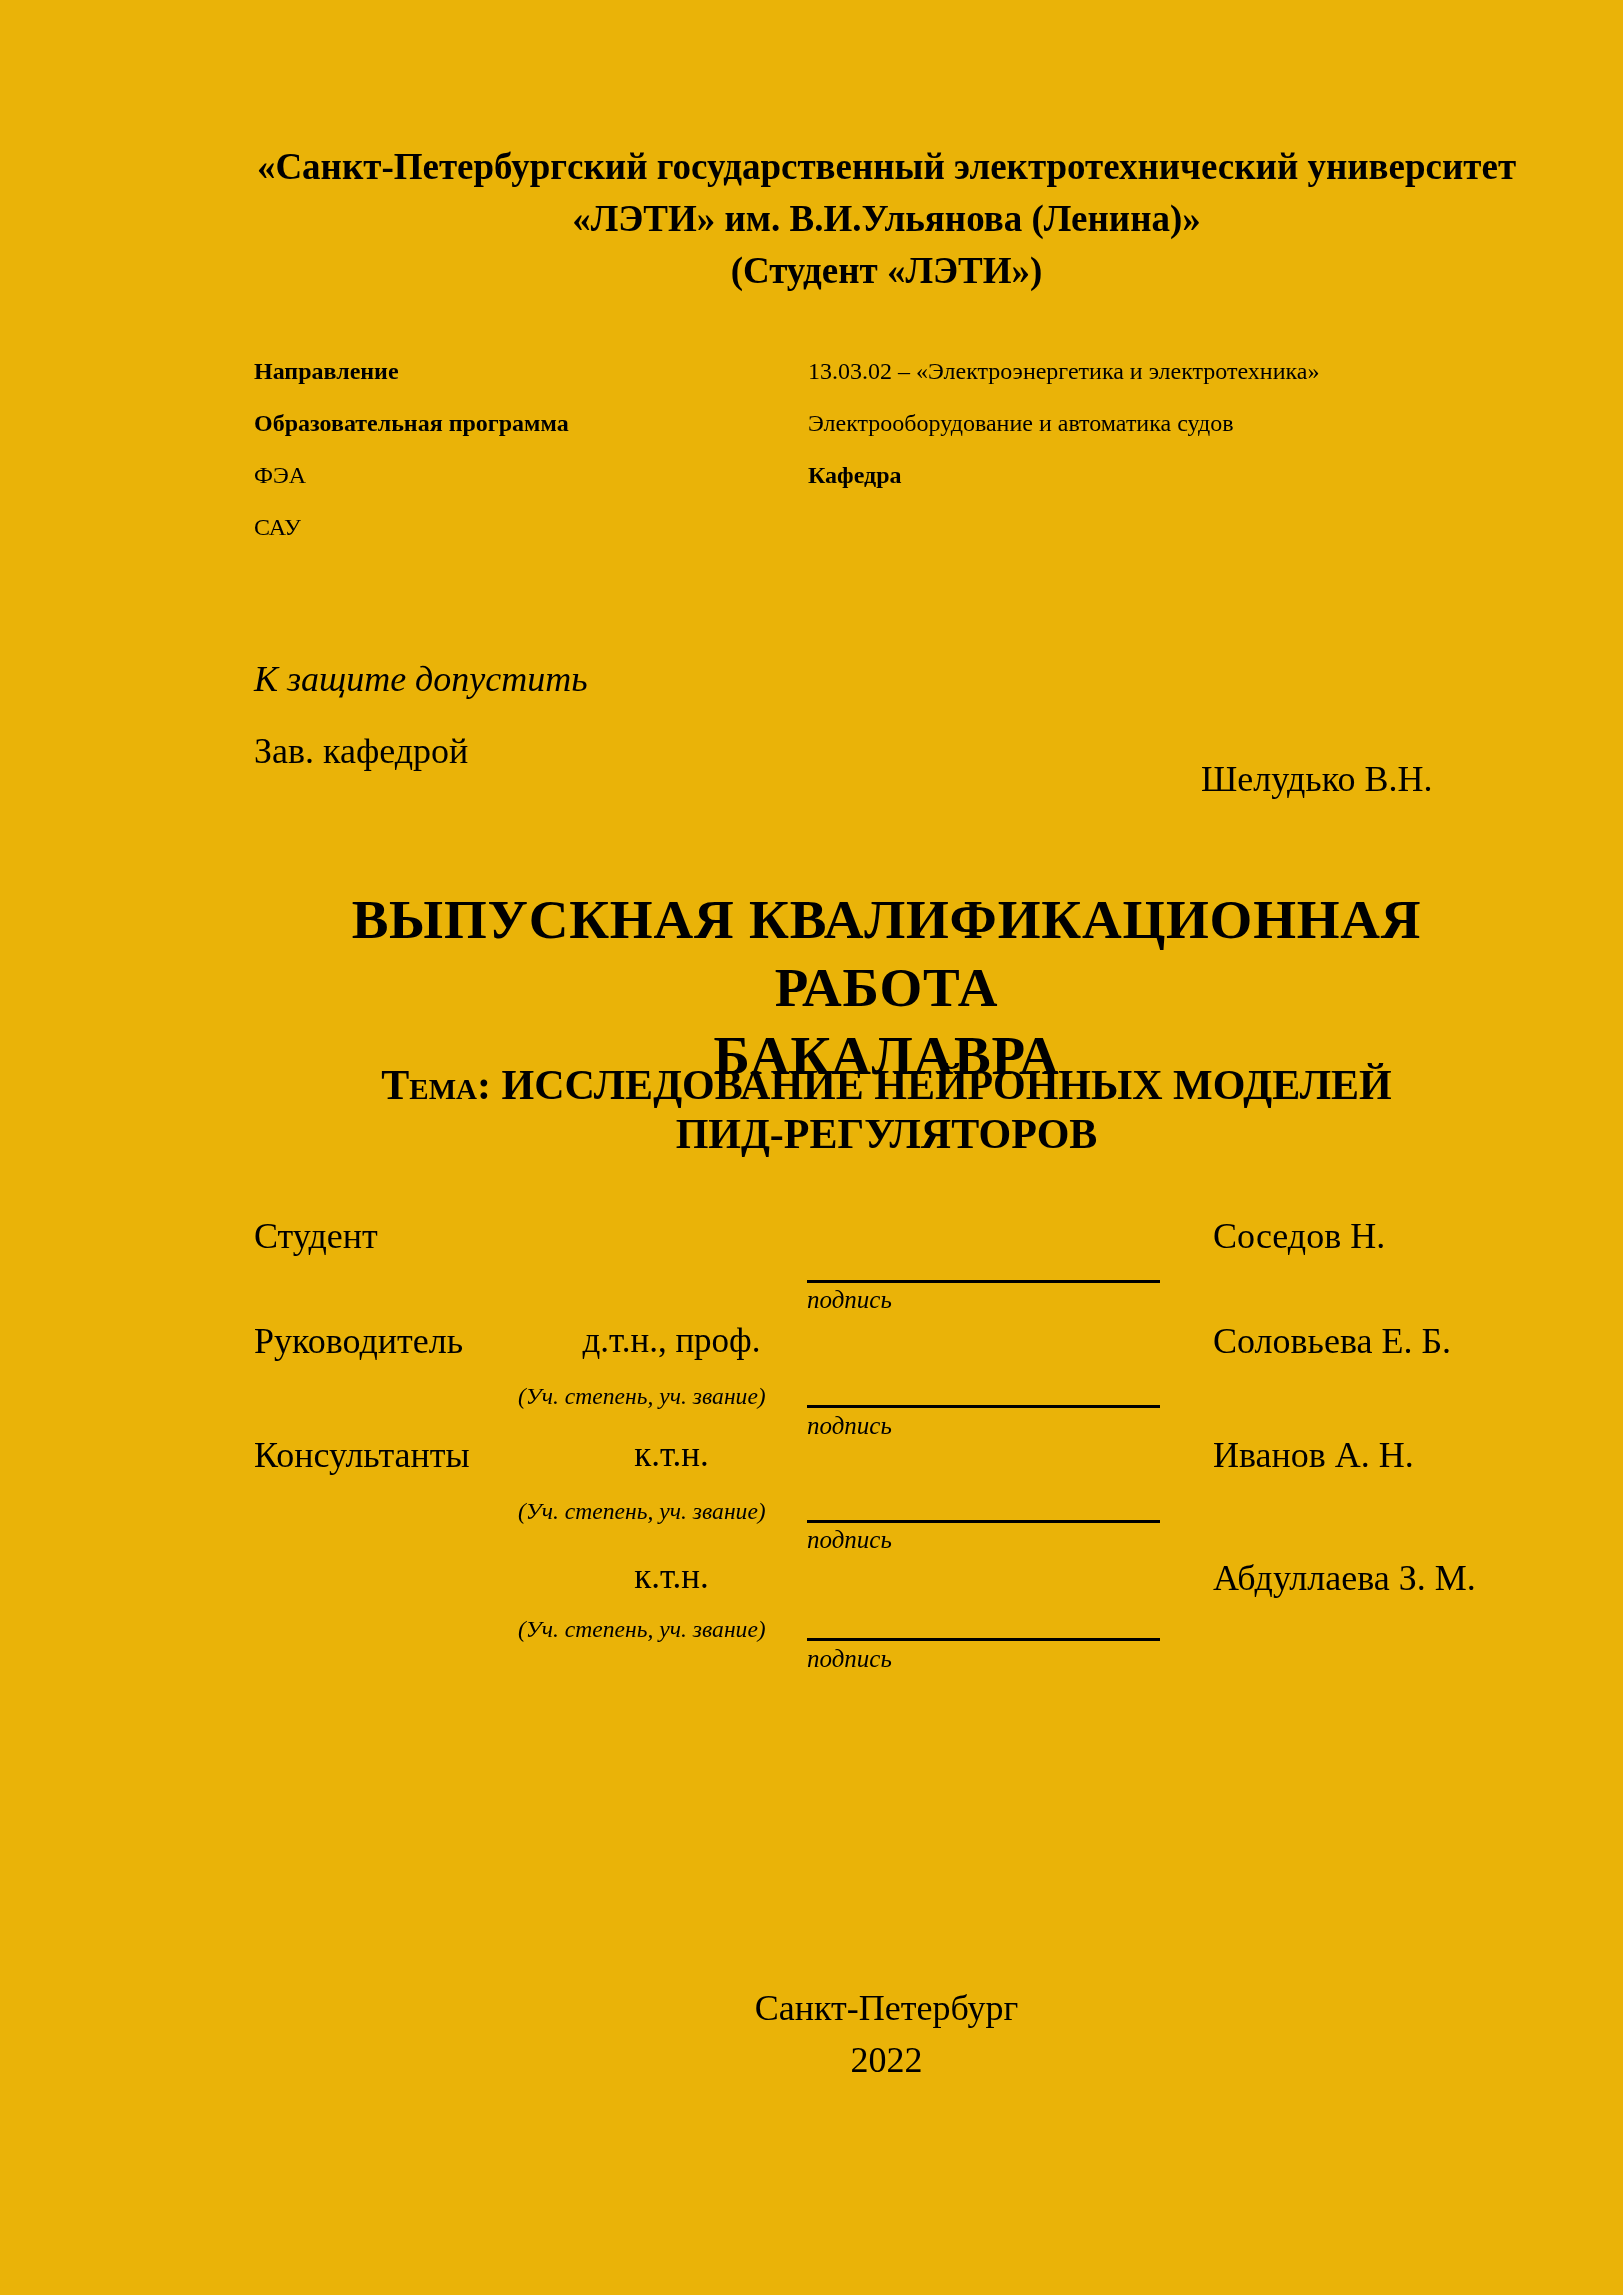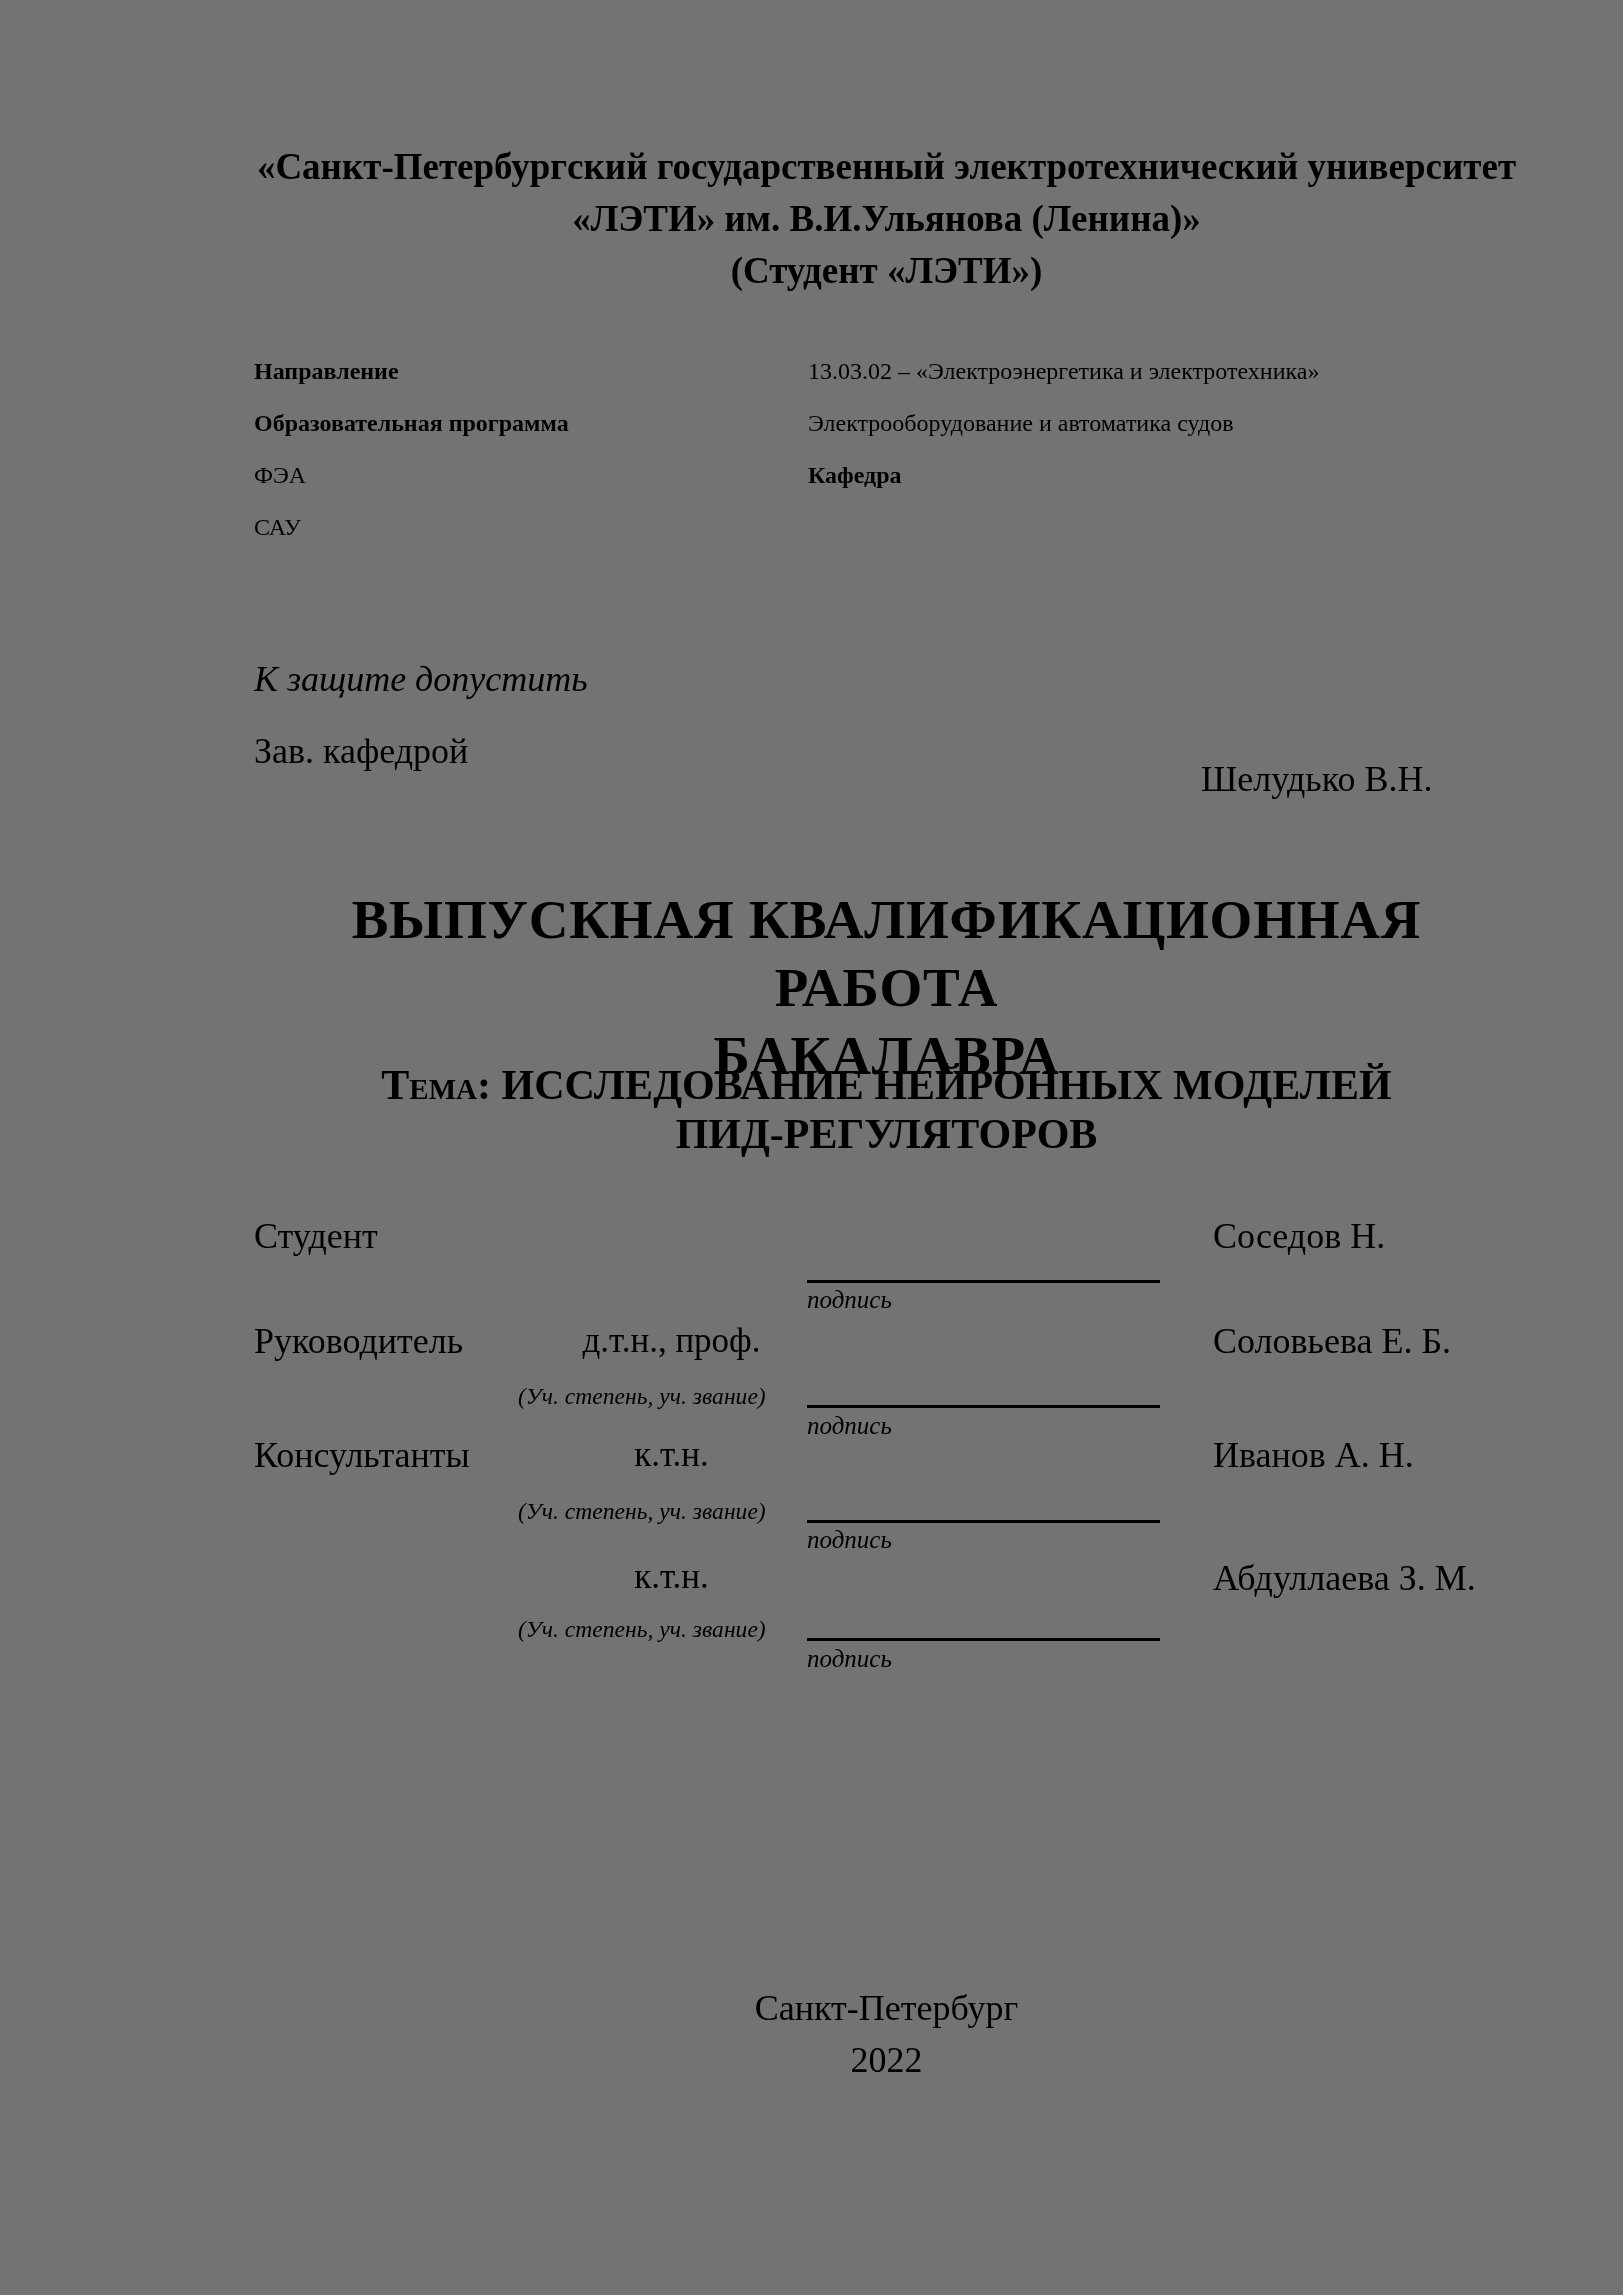--- a/index.html
+++ b/index.html
@@ -4,21 +4,21 @@
 <style>
   html, body {
     margin: 0;
     padding: 0;
     background: #9a9a9a;
   }
   .page {
     position: relative;
     width: 1623px;
     height: 2295px;
-    background: #737373;
+    background: #eab308;
     color: #000000;
     font-family: "Liberation Serif", "DejaVu Serif", serif;
     overflow: hidden;
   }
   .abs { position: absolute; }
   .content-center {
     left: 254px;
     width: 1265px;
     text-align: center;
   }

